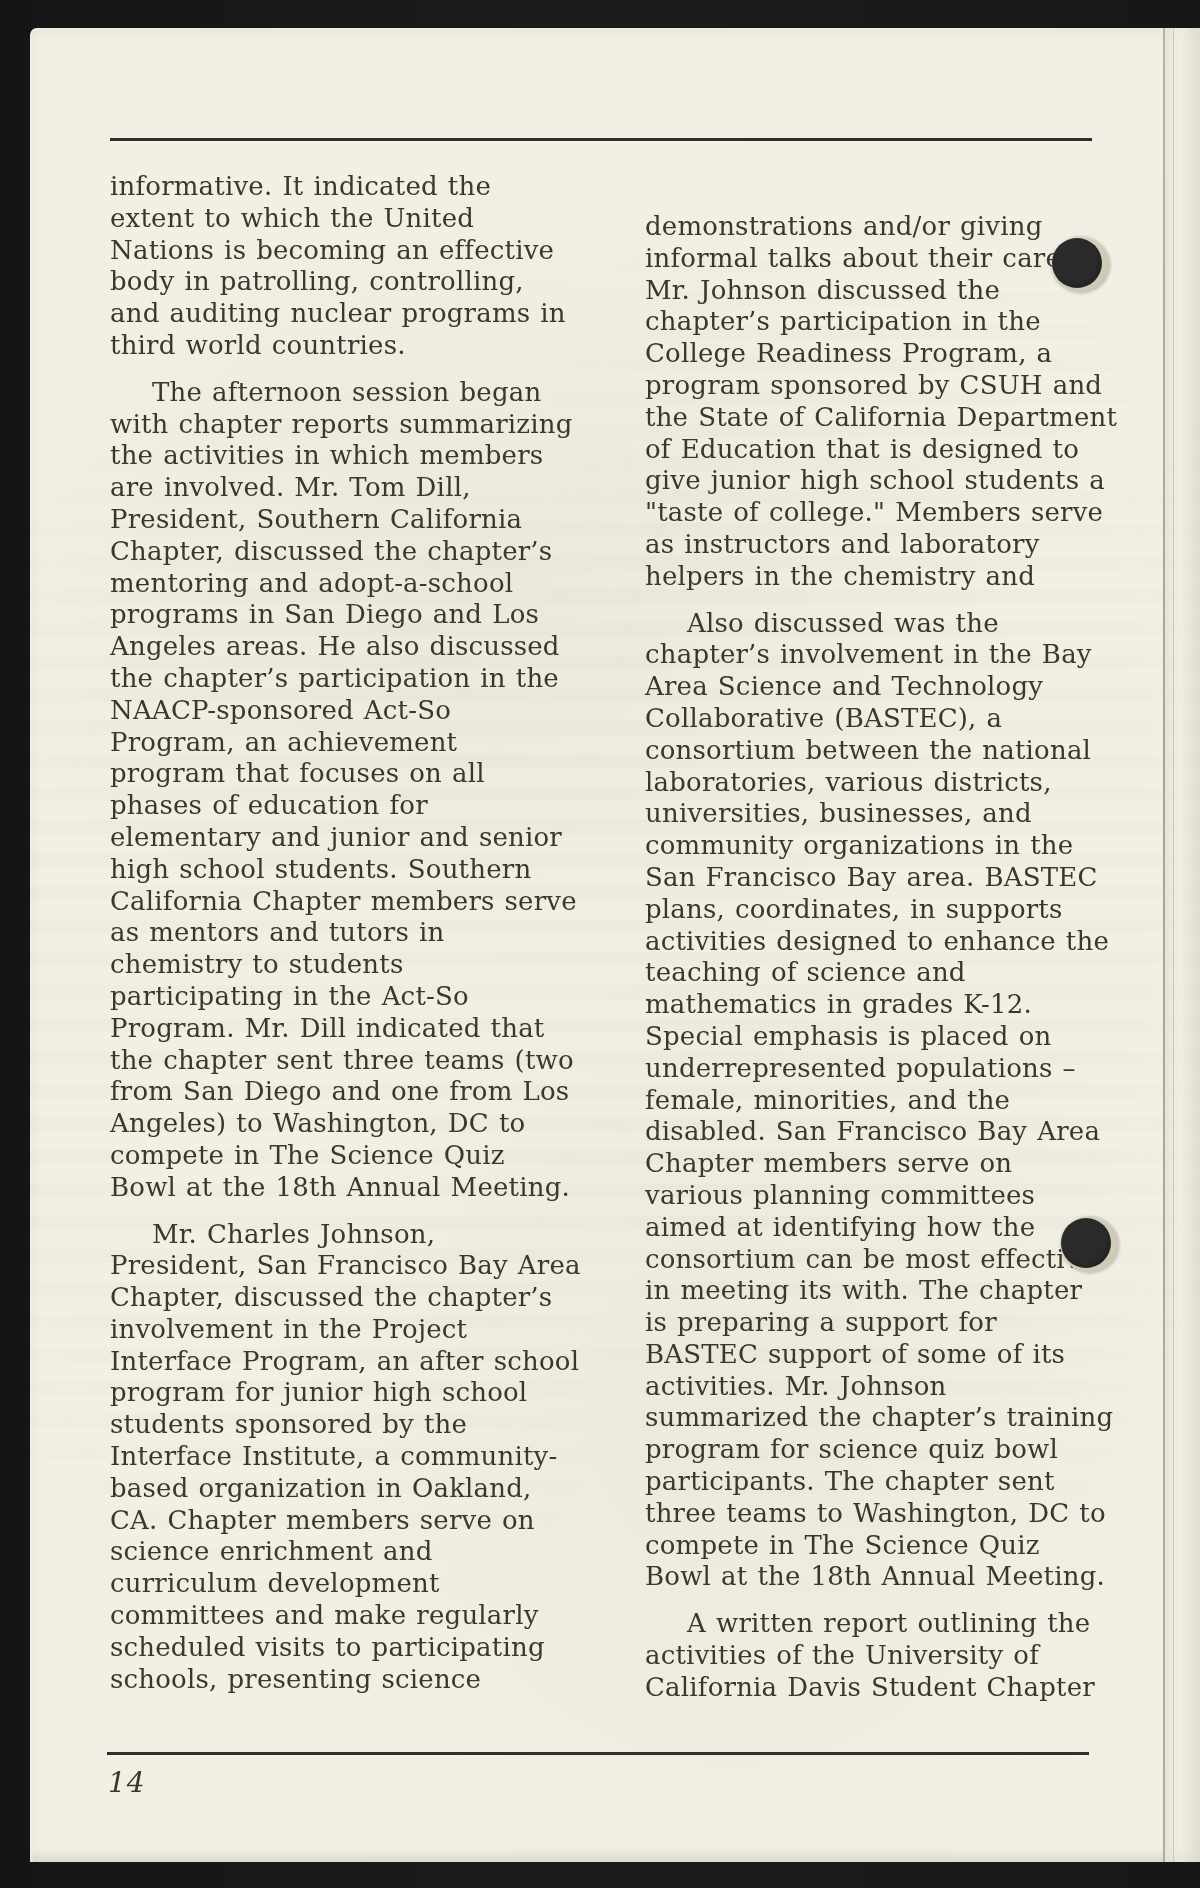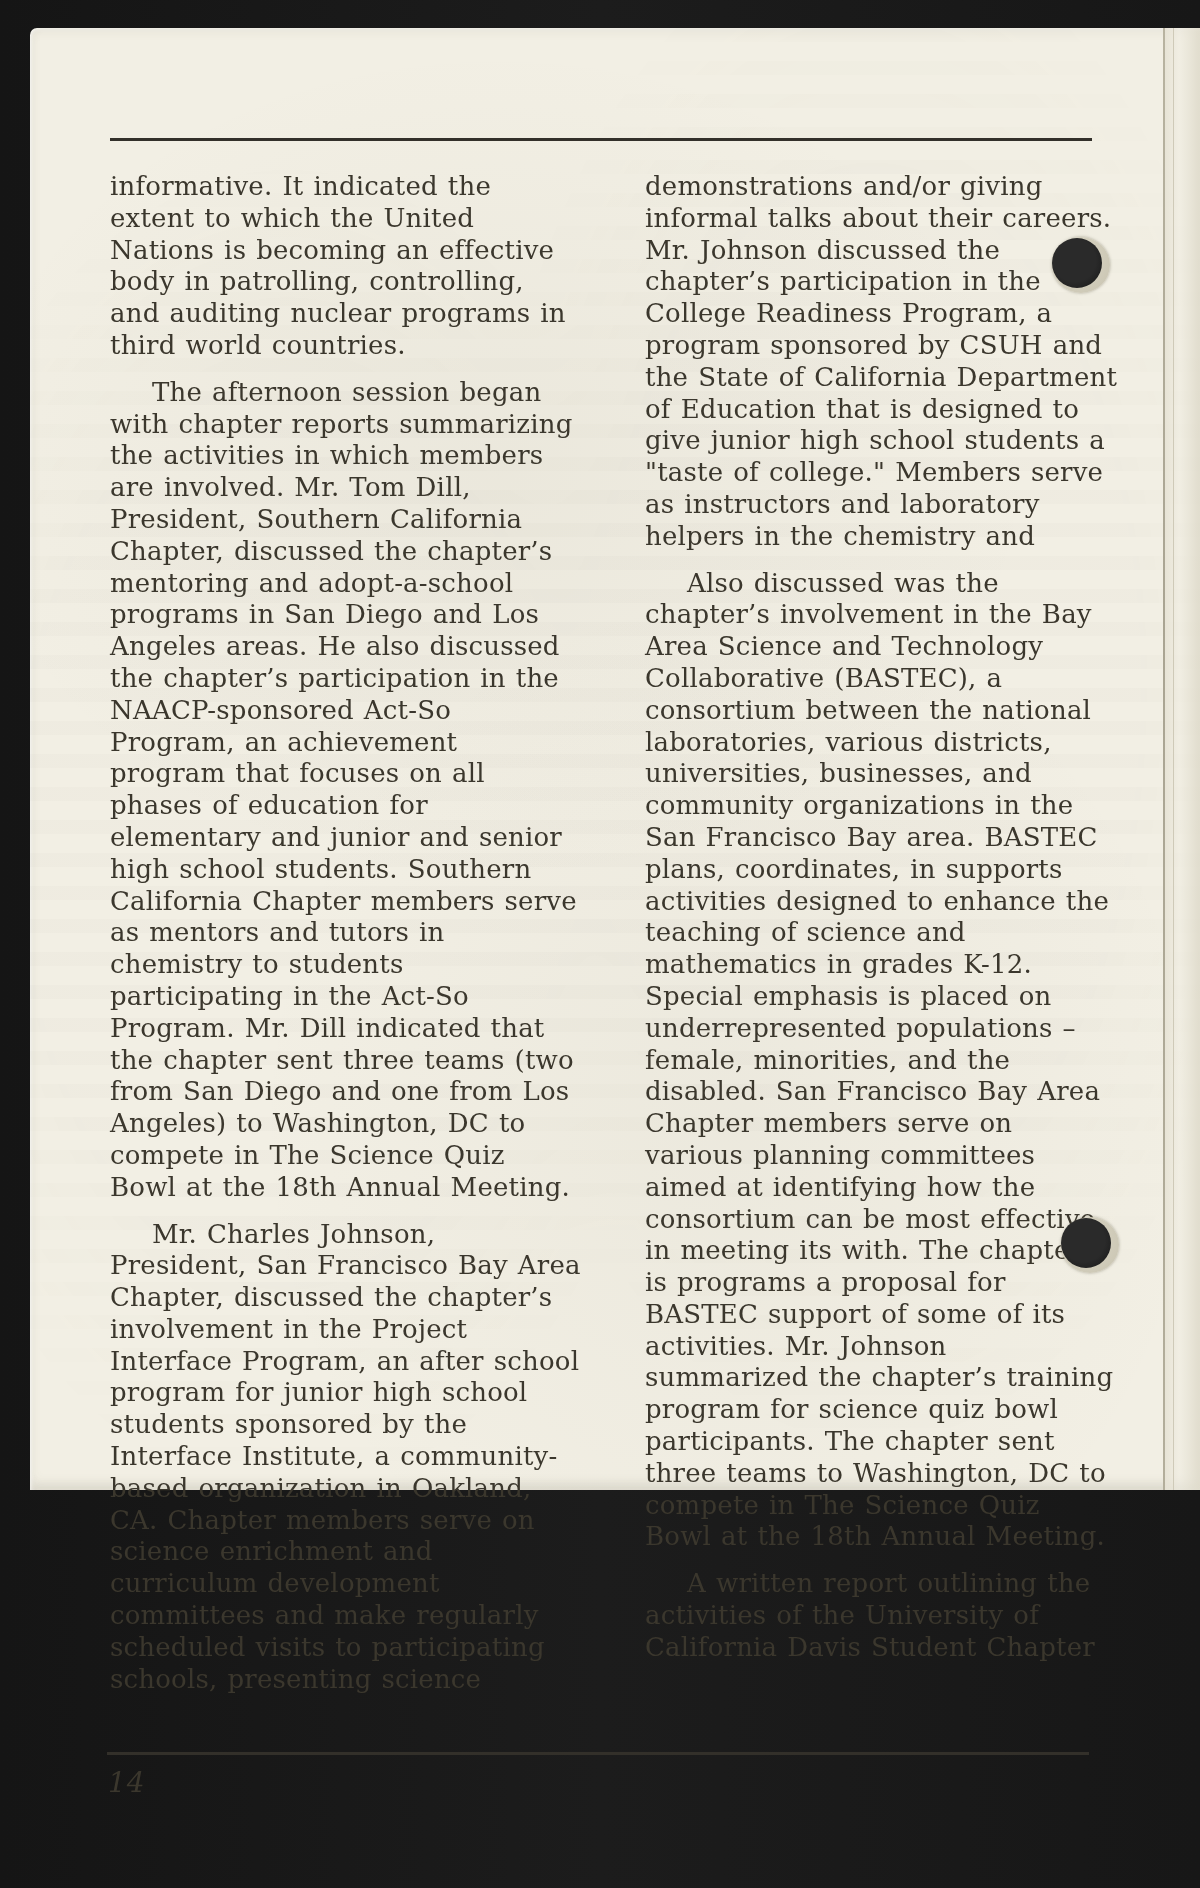--- a/index.html
+++ b/index.html
@@ -16,21 +16,21 @@
     overflow:hidden;
     position:relative;
   }
   .scan{
     position:absolute;inset:0;
     background:linear-gradient(90deg,#151515 0%,#1c1c1c 50%,#171717 100%);
   }
   .paper{
     position:absolute;
     left:30px;top:28px;
-    width:1170px;height:1462px;
+    width:1170px;height:1834px;
     background:
       radial-gradient(ellipse 900px 700px at 40% 30%, rgba(120,115,95,0.06), rgba(0,0,0,0) 60%),
       radial-gradient(ellipse 800px 900px at 60% 75%, rgba(120,115,95,0.05), rgba(0,0,0,0) 60%),
       var(--paper);
     border-top-left-radius:7px;
     box-shadow:
       inset 3px 0 4px -2px rgba(255,255,255,0.7),
       inset 0 3px 4px -2px rgba(255,255,255,0.5),
       inset -6px 0 14px rgba(90,85,65,0.12),
       inset 0 -6px 12px rgba(90,85,65,0.10);
@@ -54,21 +54,21 @@
     position:absolute;left:77px;top:1724px;width:982px;height:3px;
     background:var(--rule);
   }
   .column{
     position:absolute;top:143px;
     color:var(--ink);
     font-size:26px;line-height:31.8px;
     letter-spacing:.2px;word-spacing:1.5px;
   }
   .column.left{left:80px;width:420px;}
-  .column.right{left:615px;width:470px;}
+  .column.right{left:615px;width:470px;margin-top:40px;}
   .para{margin:0 0 15px 0;}
   .line{white-space:nowrap;}
   .line.first{padding-left:42px;}
   .page-number{
     position:absolute;left:78px;top:1738px;
     color:var(--ink);font-size:28px;letter-spacing:1px;font-style:italic;
   }
   .punch-hole{
     position:absolute;width:58px;height:56px;border-radius:50%;
     background:radial-gradient(circle at 40% 42%, #dcd8c8, #c8c3b0);
@@ -189,21 +189,21 @@
           <div class="line">mathematics in grades K-12.</div>
           <div class="line">Special emphasis is placed on</div>
           <div class="line">underrepresented populations –</div>
           <div class="line">female, minorities, and the</div>
           <div class="line">disabled. San Francisco Bay Area</div>
           <div class="line">Chapter members serve on</div>
           <div class="line">various planning committees</div>
           <div class="line">aimed at identifying how the</div>
           <div class="line">consortium can be most effective</div>
           <div class="line">in meeting its with. The chapter</div>
-          <div class="line">is programs a proposal for</div>
+          <div class="line">is preparing a support for</div>
           <div class="line">BASTEC support of some of its</div>
           <div class="line">activities. Mr. Johnson</div>
           <div class="line">summarized the chapter’s training</div>
           <div class="line">program for science quiz bowl</div>
           <div class="line">participants. The chapter sent</div>
           <div class="line">three teams to Washington, DC to</div>
           <div class="line">compete in The Science Quiz</div>
           <div class="line">Bowl at the 18th Annual Meeting.</div>
         </div>
         <div class="para">

